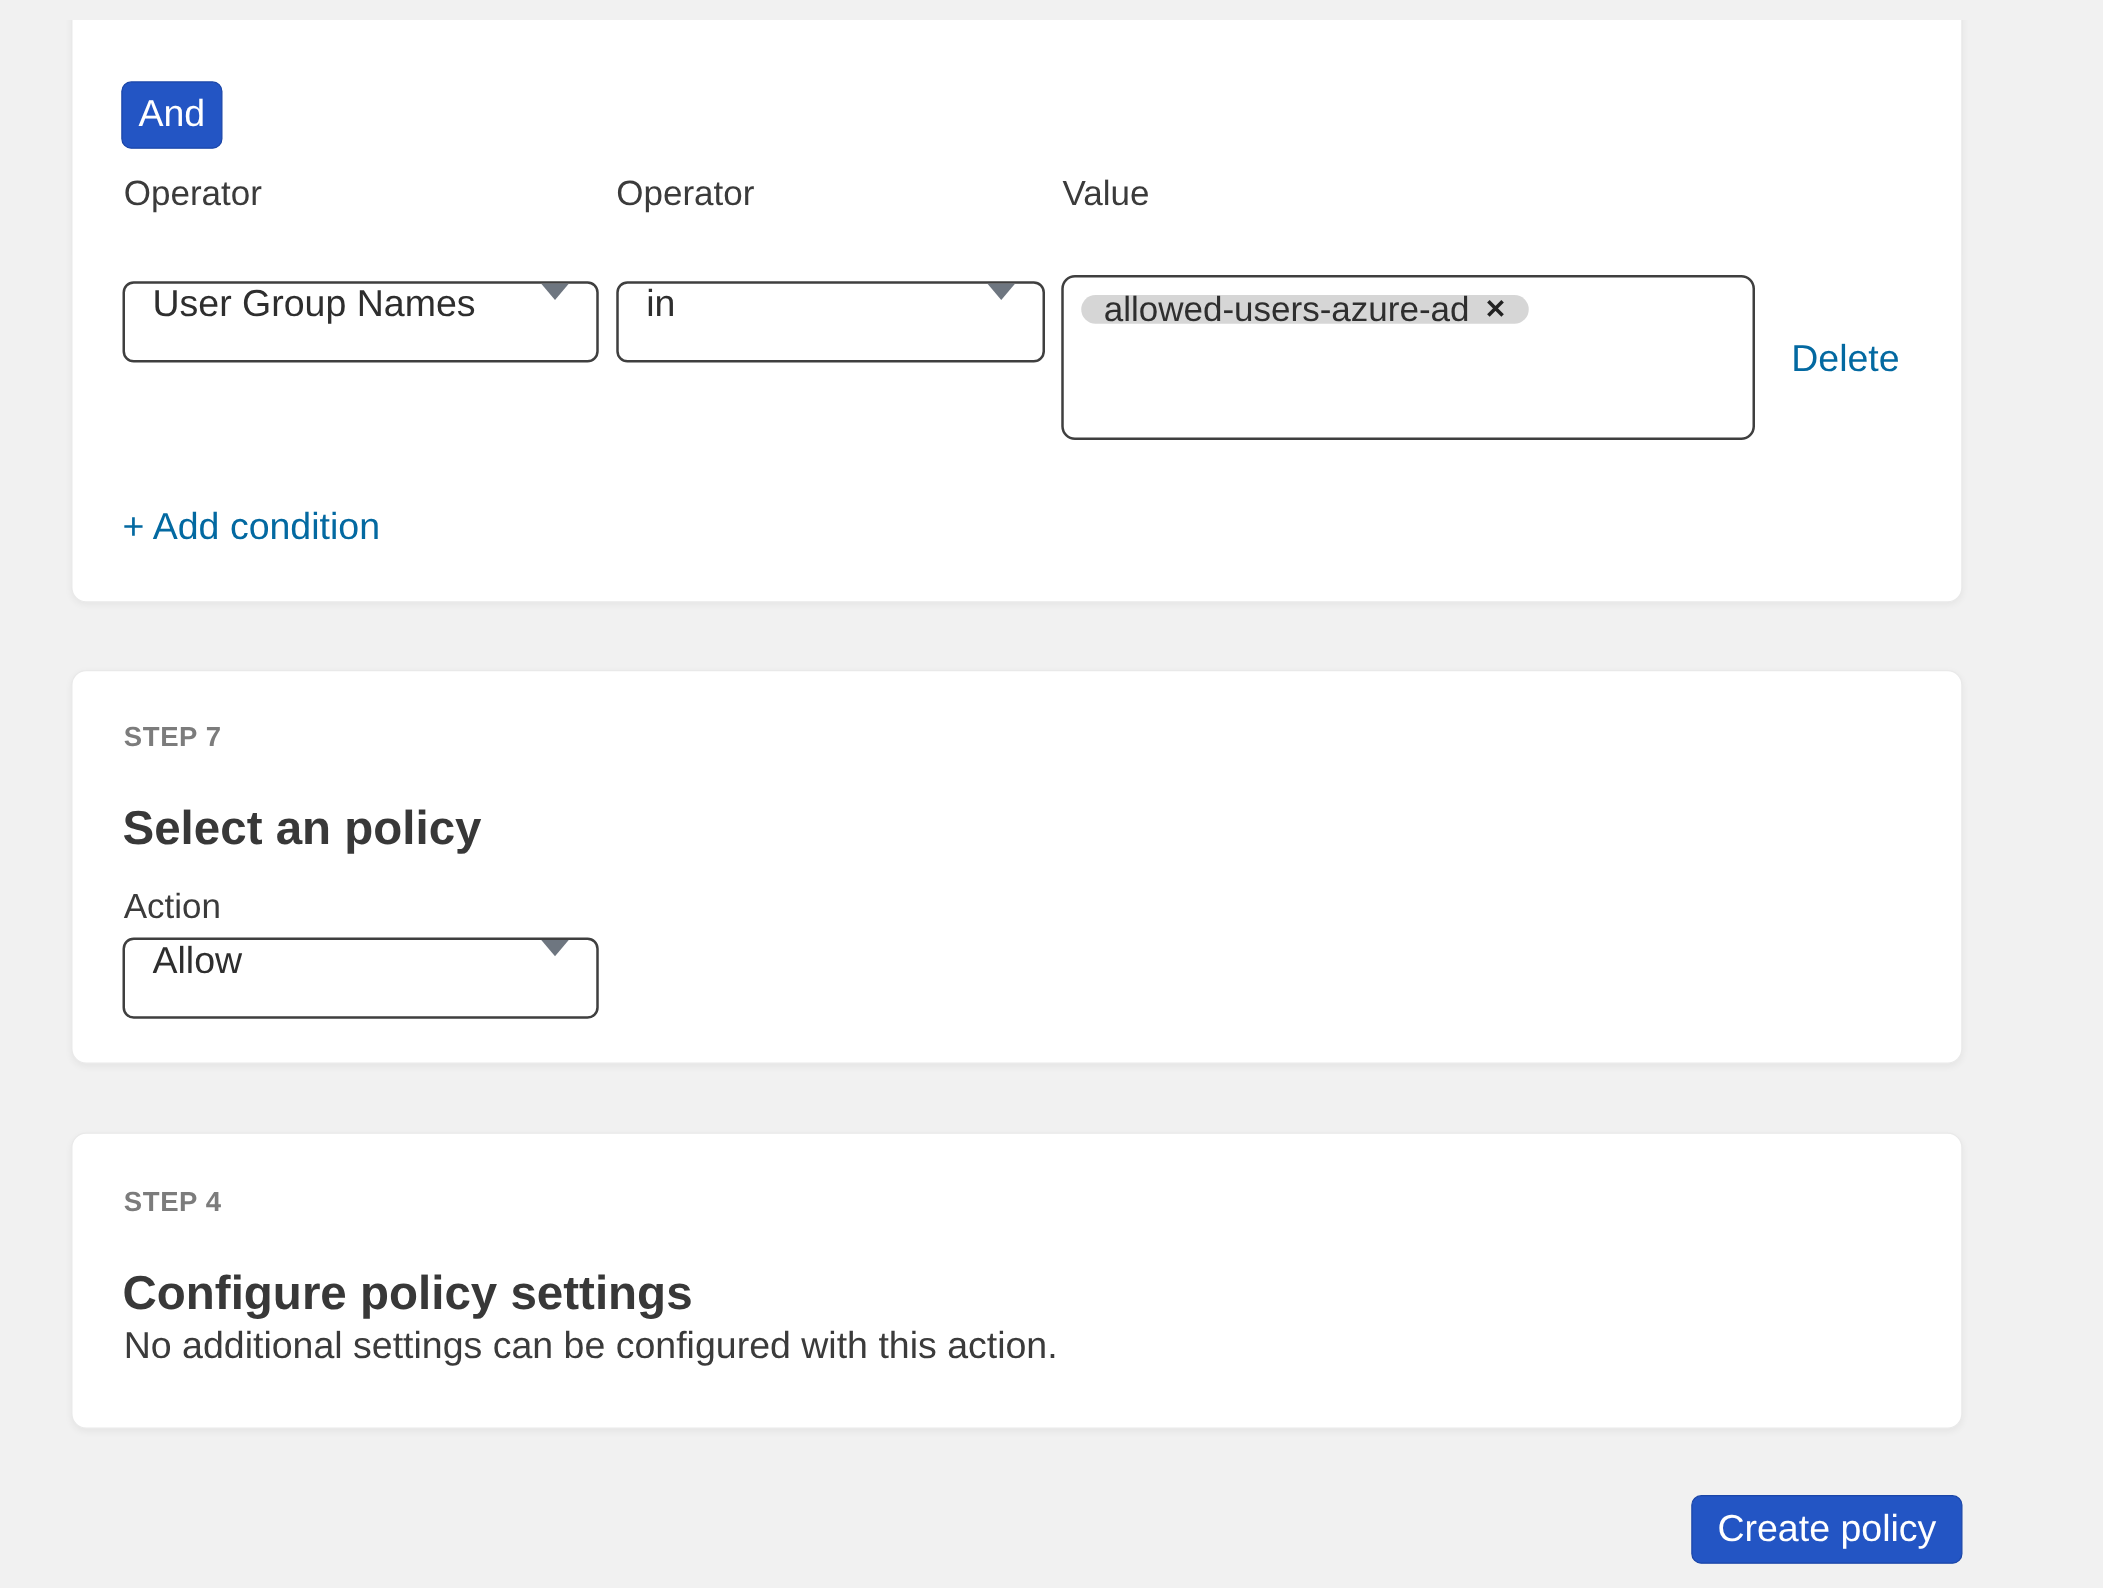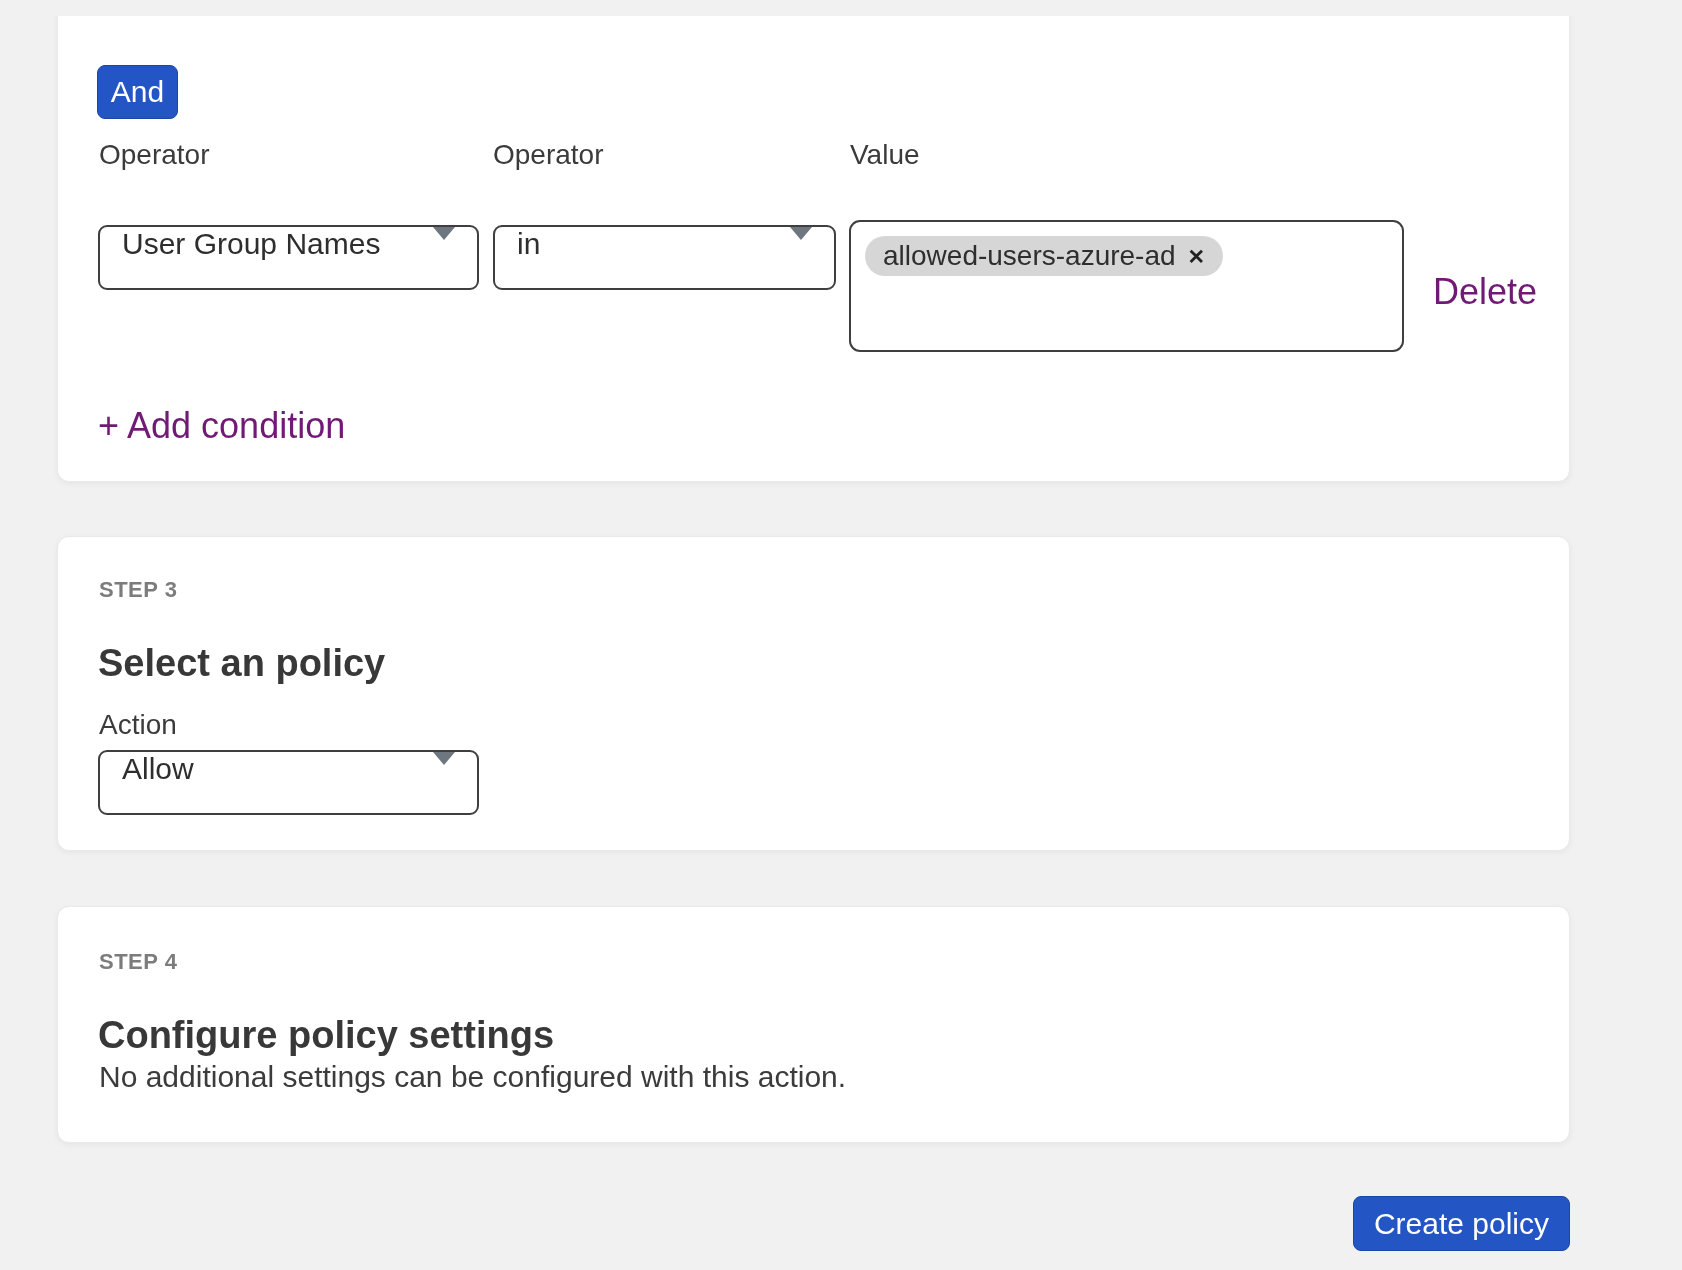--- a/index.html
+++ b/index.html
@@ -95,40 +95,40 @@
     border: 2px solid #3f3f3f;
     border-radius: 11px;
     background: #ffffff;
     box-sizing: border-box;
     padding: 14px;
     cursor: text;
   }
   .tag {
     display: inline-flex;
     align-items: center;
-    height: 40px;
+    height: 23px;
     padding: 0 18px;
     background: #d6d6d6;
     border-radius: 20px;
     font-size: 28px;
     color: #2e2e2e;
     gap: 12px;
     white-space: nowrap;
   }
   .tag-x {
     font-size: 21px;
     font-weight: 700;
     color: #222222;
     cursor: pointer;
     line-height: 1;
   }
   .link {
     position: absolute;
-    color: #701a75;
-    font-size: 36px;
+    color: #0369a1;
+    font-size: 30px;
     cursor: pointer;
     text-decoration: none;
     white-space: nowrap;
   }
   .delete-link { left: 1375px; top: 284px; }
   .add-condition-link { left: 40px; top: 418px; }
 
   .step-label {
     position: absolute;
     left: 41px;
@@ -210,21 +210,21 @@
         <span class="tag-x">✕</span>
       </span>
     </div>
 
     <a class="link delete-link">Delete</a>
 
     <a class="link add-condition-link">+ Add condition</a>
   </section>
 
   <section class="card card-step3">
-    <div class="step-label">STEP 3</div>
+    <div class="step-label">STEP 7</div>
     <h2 class="card-title">Select an policy</h2>
 
     <div class="action-label">Action</div>
 
     <div class="select-box select-action">
       <span class="select-text">Allow</span>
       <span class="caret"></span>
     </div>
   </section>
 

